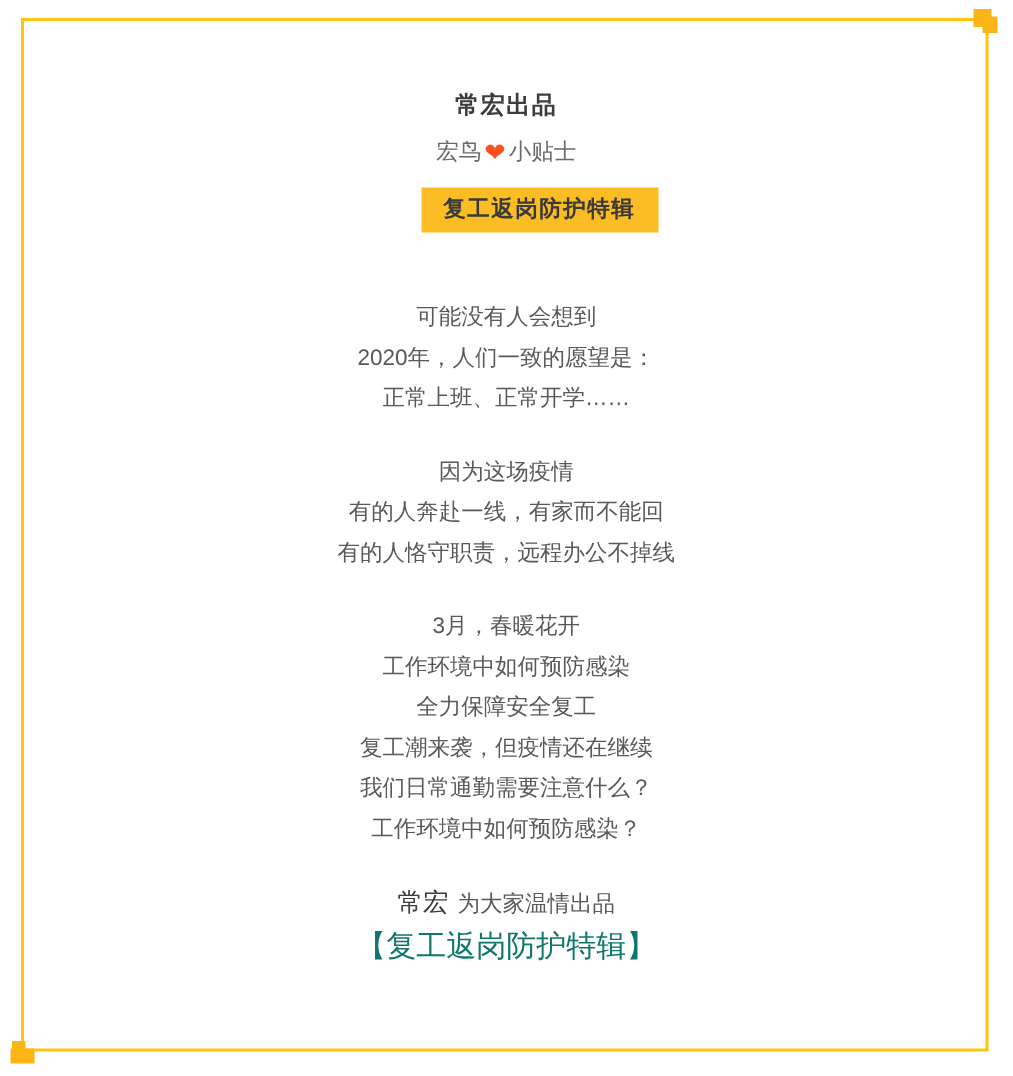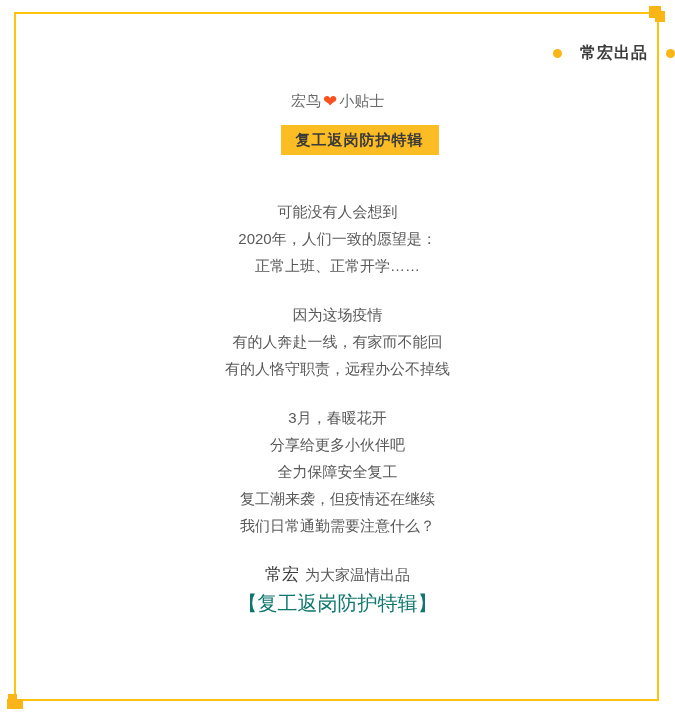--- a/index.html
+++ b/index.html
@@ -38,23 +38,24 @@
     left: 0;
     top: 0;
     width: 100%;
     padding-top: 42px;
     text-align: center;
     box-sizing: border-box;
   }
   .title-row {
     display: flex;
     align-items: center;
-    justify-content: flex-end;
+    justify-content: space-between;
     gap: 18px;
     height: 22px;
+    flex-direction: column;
   }
   .dot {
     width: 9px;
     height: 9px;
     border-radius: 50%;
     background: var(--accent, #FBB517);
     display: inline-block;
   }
   .brand-title {
     font-size: 16px;
@@ -160,24 +161,25 @@
       </p>
 
       <p class="para">
         <span class="line">因为这场疫情</span>
         <span class="line">有的人奔赴一线，有家而不能回</span>
         <span class="line">有的人恪守职责，远程办公不掉线</span>
       </p>
 
       <p class="para">
         <span class="line">3月，春暖花开</span>
-        <span class="line">分享给更多小伙伴吧</span>
+        <span class="line">工作环境中如何预防感染</span>
         <span class="line">全力保障安全复工</span>
         <span class="line">复工潮来袭，但疫情还在继续</span>
         <span class="line">我们日常通勤需要注意什么？</span>
+        <span class="line">工作环境中如何预防感染？</span>
       </p>
 
       <div class="footer">
         <div>
           <span class="footer-brand">常宏</span><span>为大家温情出品</span>
         </div>
         <div class="footer-line2">【复工返岗防护特辑】</div>
       </div>
 
     </div>

